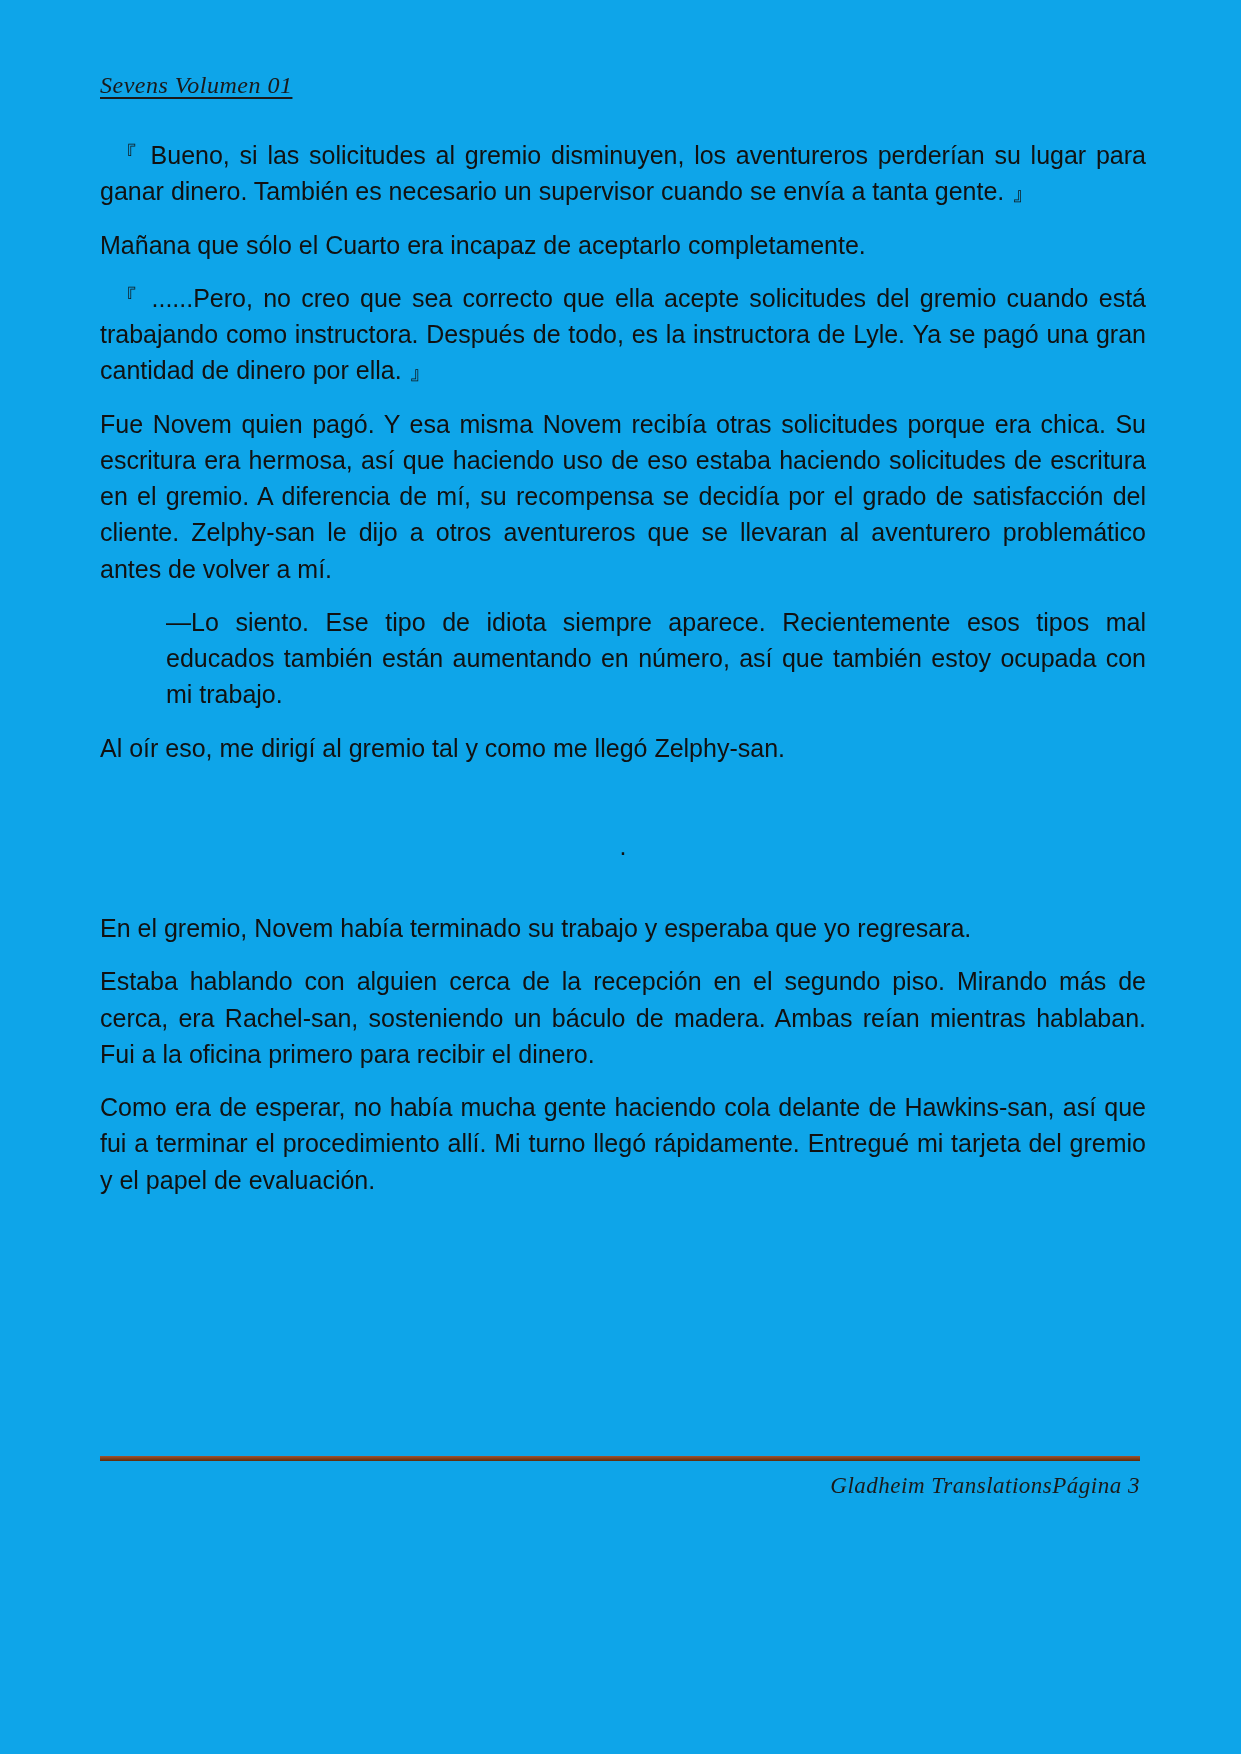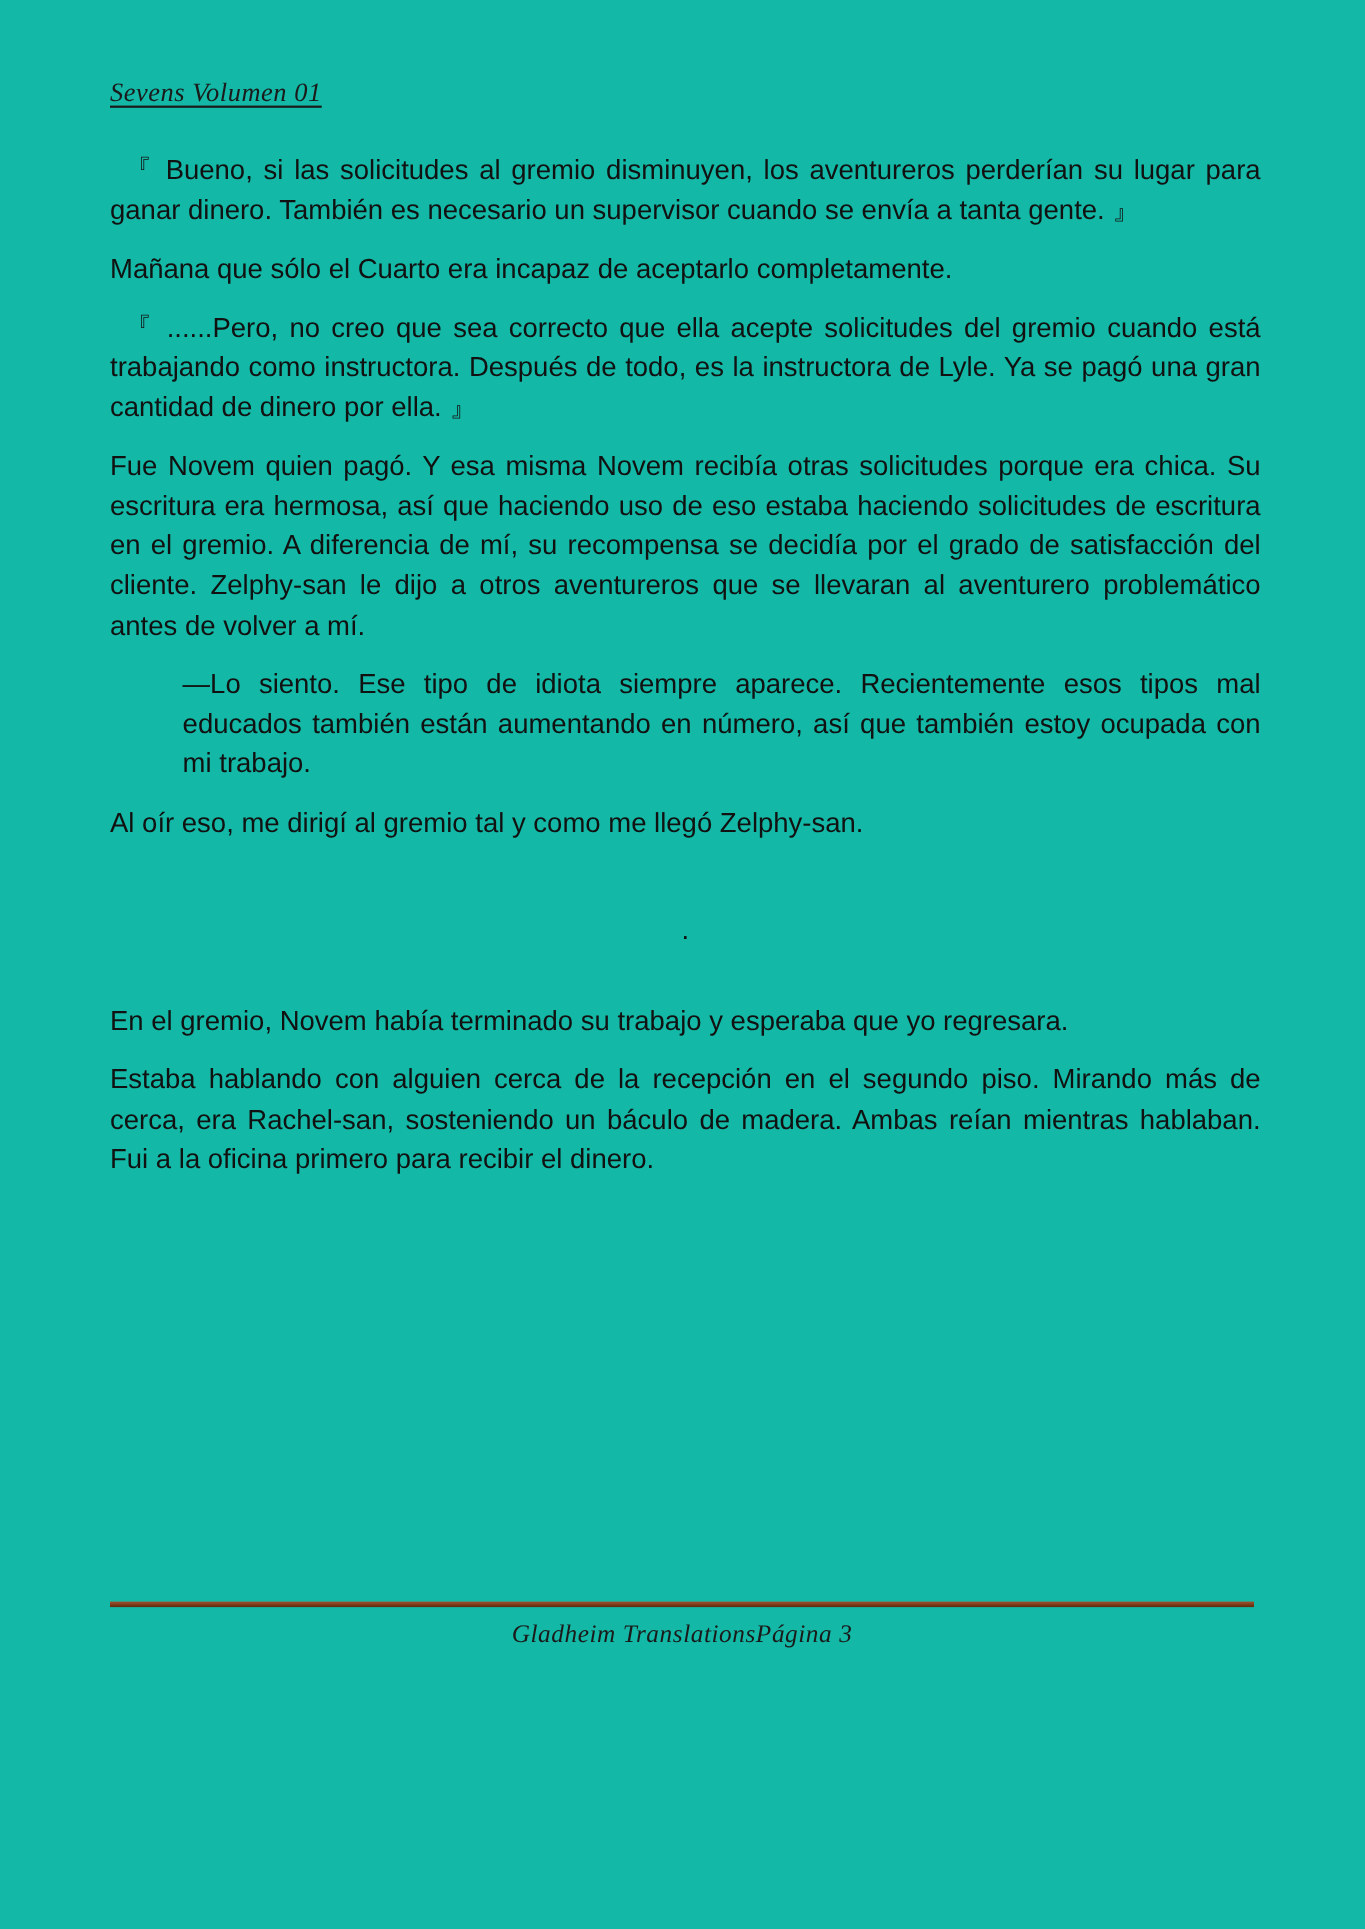--- a/index.html
+++ b/index.html
@@ -11,21 +11,21 @@
     width: 1241px;
     height: 1754px;
     position: relative;
     overflow: hidden;
   }
   .page {
     position: absolute;
     inset: 0;
     padding: 72px 95px 0 100px;
     box-sizing: border-box;
-    background: #14b8a6;
+    background: #0ea5e9;
   }
   .doc-header {
     display: inline-block;
     font-family: "Liberation Serif", "DejaVu Serif", serif;
     font-style: italic;
     font-size: 24px;
     color: #1a1a1a;
     text-decoration: underline;
     text-underline-offset: 4px;
     letter-spacing: 0.5px;
@@ -57,21 +57,21 @@
     right: 101px;
     top: 1456px;
   }
   .footer-rule {
     height: 5px;
     background: linear-gradient(#a0522d, #5e2c0a);
     margin-bottom: 12px;
   }
   .footer-row {
     display: flex;
-    justify-content: center;
+    justify-content: flex-end;
     align-items: baseline;
     font-family: "Liberation Serif", "DejaVu Serif", serif;
     font-style: italic;
     font-size: 23px;
     color: #1a1a1a;
     letter-spacing: 0.5px;
   }
 </style>
 </head>
 <body>
@@ -83,20 +83,21 @@
   <div class="body-text">
     <p class="bracket">『 Bueno, si las solicitudes al gremio disminuyen, los aventureros perderían su lugar para ganar dinero. También es necesario un supervisor cuando se envía a tanta gente. 』</p>
     <p class="normal">Mañana que sólo el Cuarto era incapaz de aceptarlo completamente.</p>
     <p class="bracket">『 ......Pero, no creo que sea correcto que ella acepte solicitudes del gremio cuando está trabajando como instructora.  Después de todo, es la instructora de Lyle. Ya se pagó una gran cantidad de dinero por ella. 』</p>
     <p class="normal">Fue Novem quien pagó. Y esa misma Novem recibía otras solicitudes porque era chica. Su escritura era hermosa, así que haciendo uso de eso estaba haciendo solicitudes de escritura en el gremio. A diferencia de mí, su recompensa se decidía por el grado de satisfacción del cliente. Zelphy-san le dijo a otros aventureros que se llevaran al aventurero problemático antes de volver a mí.</p>
     <p class="dialogue">—Lo siento. Ese tipo de idiota siempre aparece. Recientemente esos tipos mal educados también están aumentando en número, así que también estoy ocupada con mi trabajo.</p>
     <p class="normal">Al oír eso, me dirigí al gremio tal y como me llegó Zelphy-san.</p>
     <p class="separator">.</p>
     <p class="normal">En el gremio, Novem había terminado su trabajo y esperaba que yo regresara.</p>
     <p class="normal">Estaba hablando con alguien cerca de la recepción en el segundo piso. Mirando más de cerca, era Rachel-san, sosteniendo un báculo de madera. Ambas reían mientras hablaban.  Fui a la oficina primero para recibir el dinero.</p>
+    <p class="normal">Como era de esperar, no había mucha gente haciendo cola delante de Hawkins-san, así que fui a terminar el procedimiento allí. Mi turno llegó rápidamente. Entregué mi tarjeta del gremio y el papel de evaluación.</p>
   </div>
 
   <div class="doc-footer">
     <div class="footer-rule" style="background: linear-gradient(rgb(160, 82, 45), rgb(94, 44, 10));"></div>
     <div class="footer-row">
       <span>Gladheim Translations</span>
       <span>Página 3</span>
     </div>
   </div>
 

